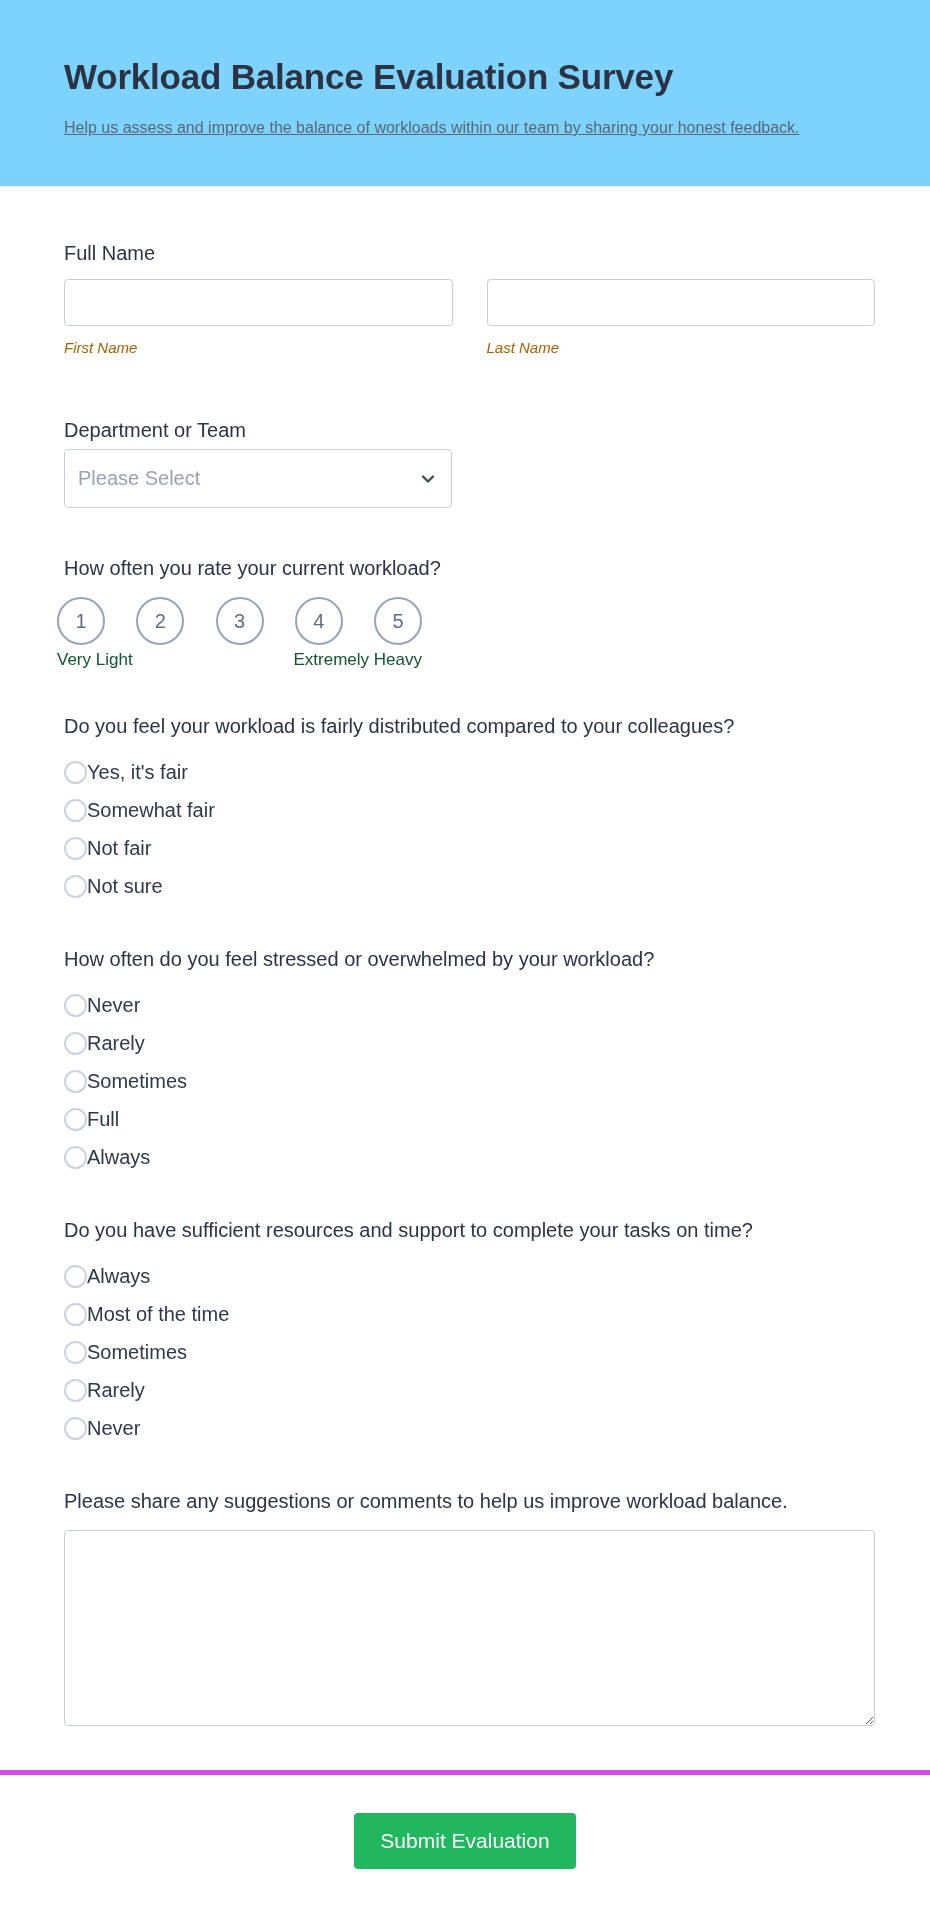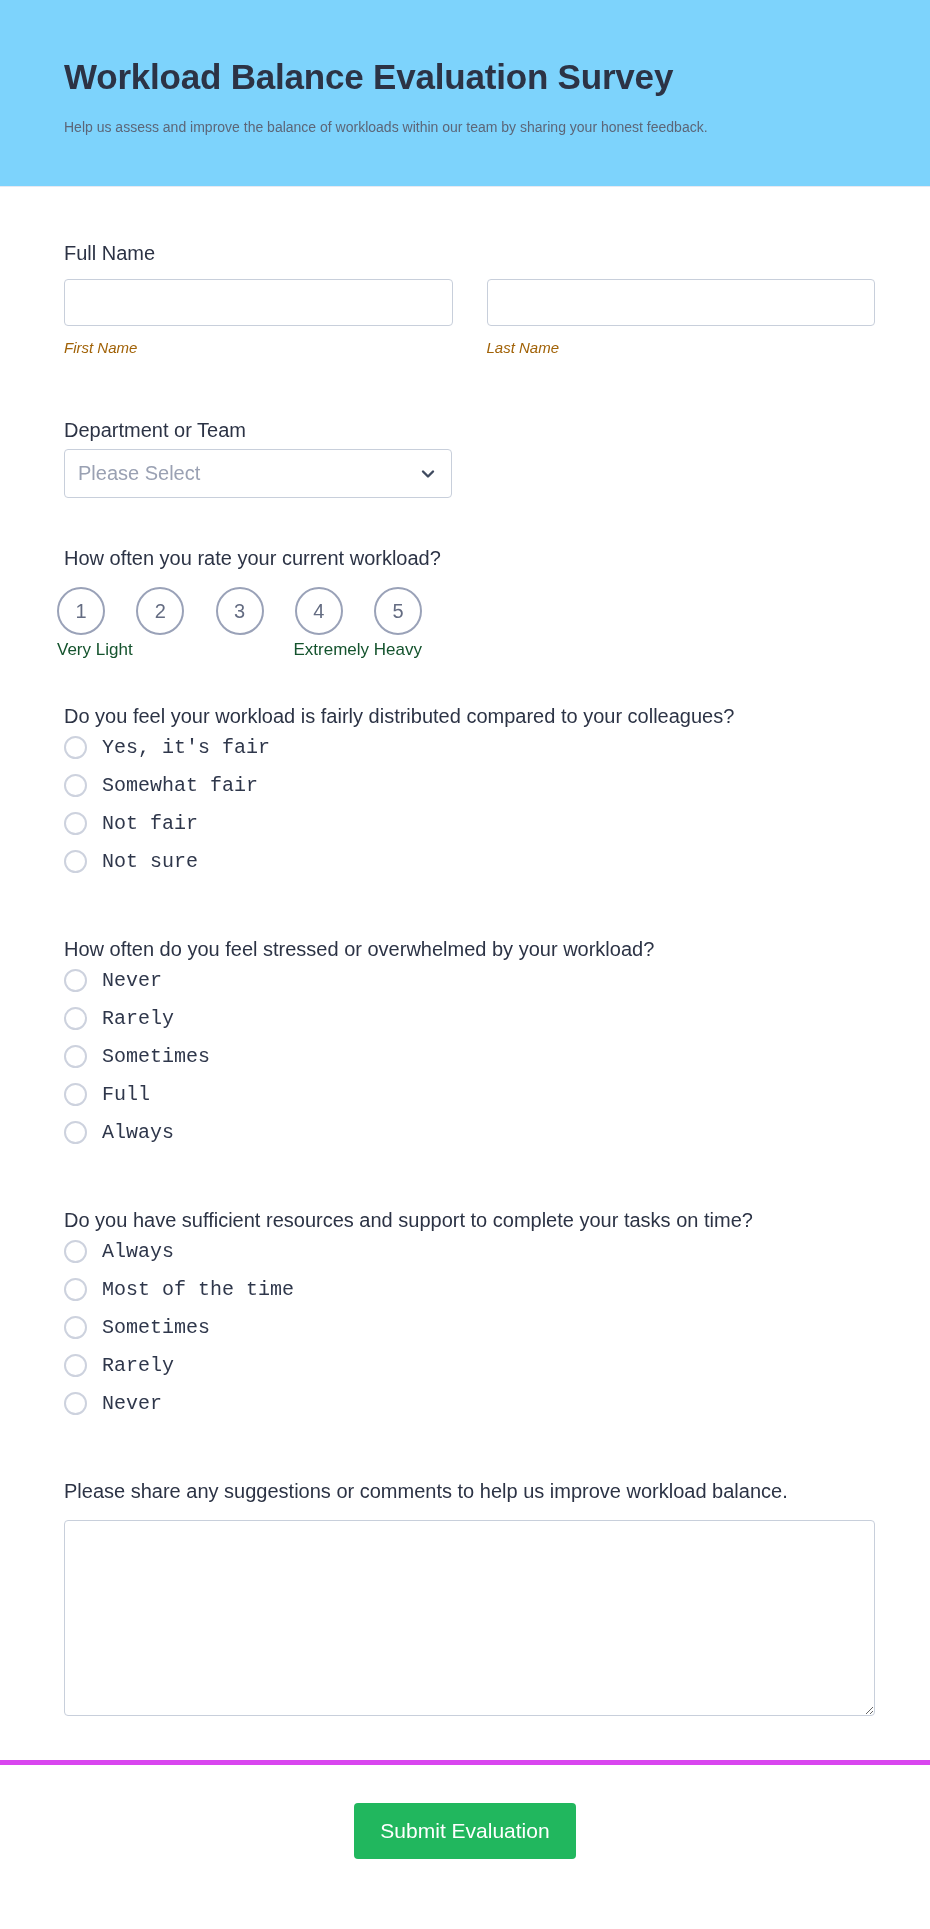--- a/index.html
+++ b/index.html
@@ -21,24 +21,25 @@
   }
   .page-title {
     font-size: 35px;
     line-height: 40px;
     font-weight: 700;
     color: #2c3345;
     letter-spacing: -0.2px;
     margin-bottom: 14px;
   }
   .page-subtitle {
-    font-size: 14px;
+    font-size: 16px;
     line-height: 33px;
     color: #5c6678;
     max-width: 790px;
+    text-decoration: underline;
   }
 
   
   .form-body { padding: 54px 55px 33px 64px; }
 
   .field-label {
     font-size: 20px;
     line-height: 24px;
     font-weight: 500;
     color: #2c3345;
@@ -61,21 +62,21 @@
     background: #ffffff;
   }
   .name-sublabels { display: flex; gap: 34px; margin-top: 13px; }
   .name-sublabels .sublabel { flex: 1; font-size: 15px; color: #a16207; font-style: italic; }
 
   
   .dept-block { margin-bottom: 48px; }
   .dept-block .field-label { margin-bottom: 7px; }
   .select-box {
     width: 388px;
-    height: 49px;
+    height: 59px;
     border: 1px solid #c8cfdb;
     border-radius: 4px;
     display: flex;
     align-items: center;
     justify-content: space-between;
     padding: 0 14px 0 13px;
     background: #ffffff;
     cursor: pointer;
   }
   .select-value { font-size: 20px; color: #9aa1b3; }
@@ -112,24 +113,22 @@
     font-size: 17px;
     color: #14532d;
   }
 
   
   .radio-block { margin-bottom: 49px; }
   .radio-block .field-label { margin-bottom: 8px; }
   .radio-row {
     height: 38px;
     display: flex;
-    align-items: flex-start;
-    gap: 15px;
+    align-items: flex-end;
     cursor: pointer;
-    font-family: Liberation Mono, monospace;
   }
   .radio-circle {
     width: 23px;
     height: 23px;
     border: 2px solid #cdd2de;
     border-radius: 50%;
     background: #ffffff;
     flex: 0 0 auto;
   }
   .radio-text { font-size: 20px; color: #2f374b; }

